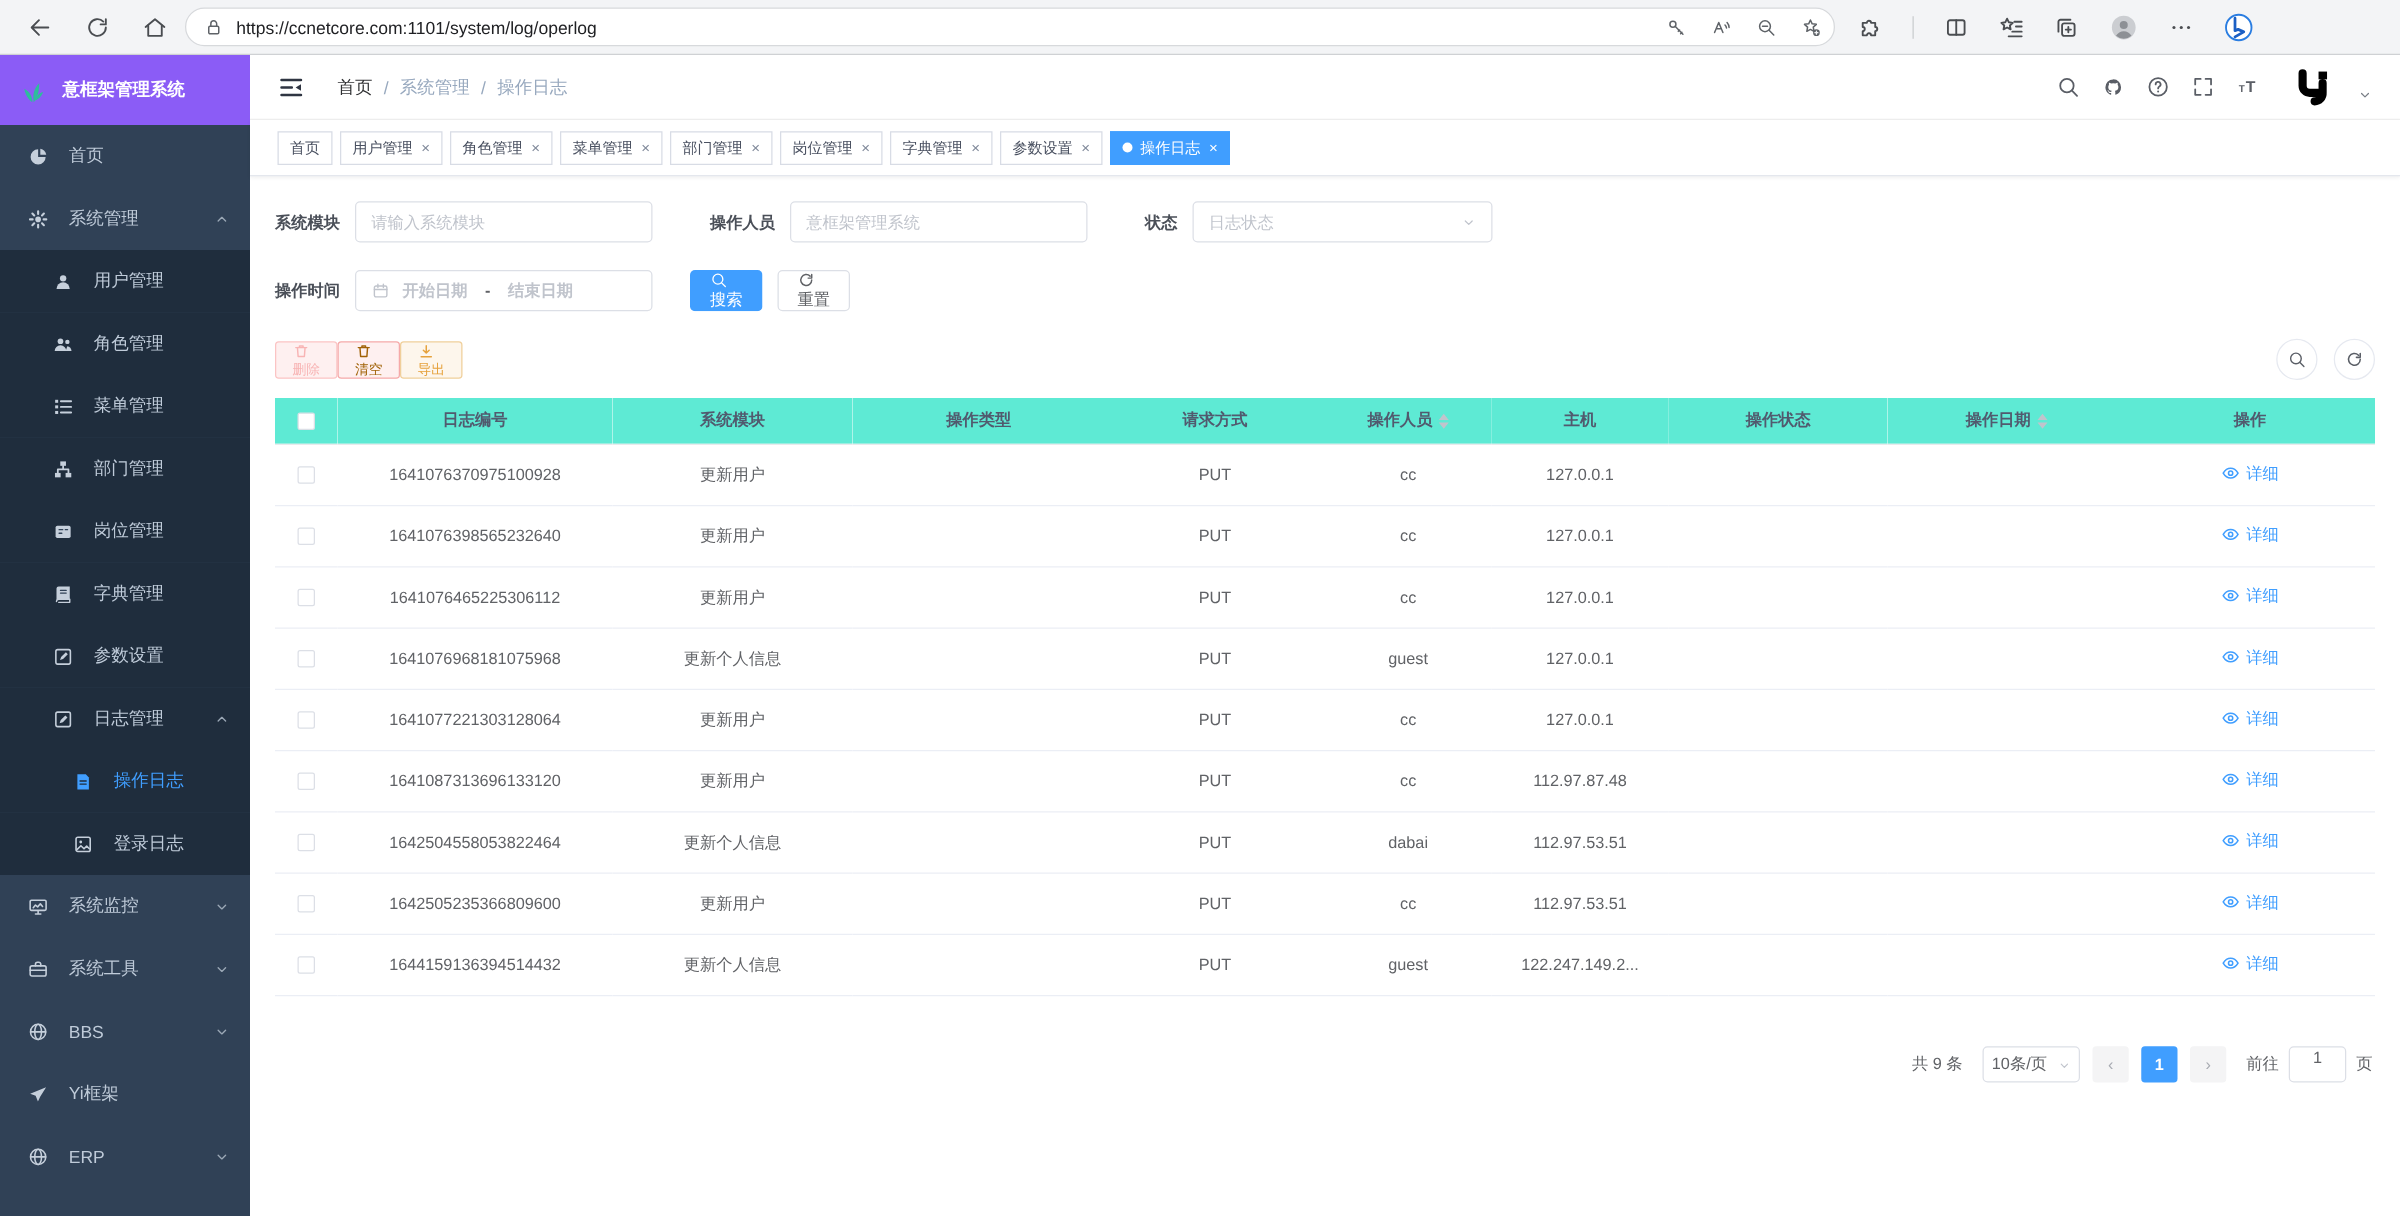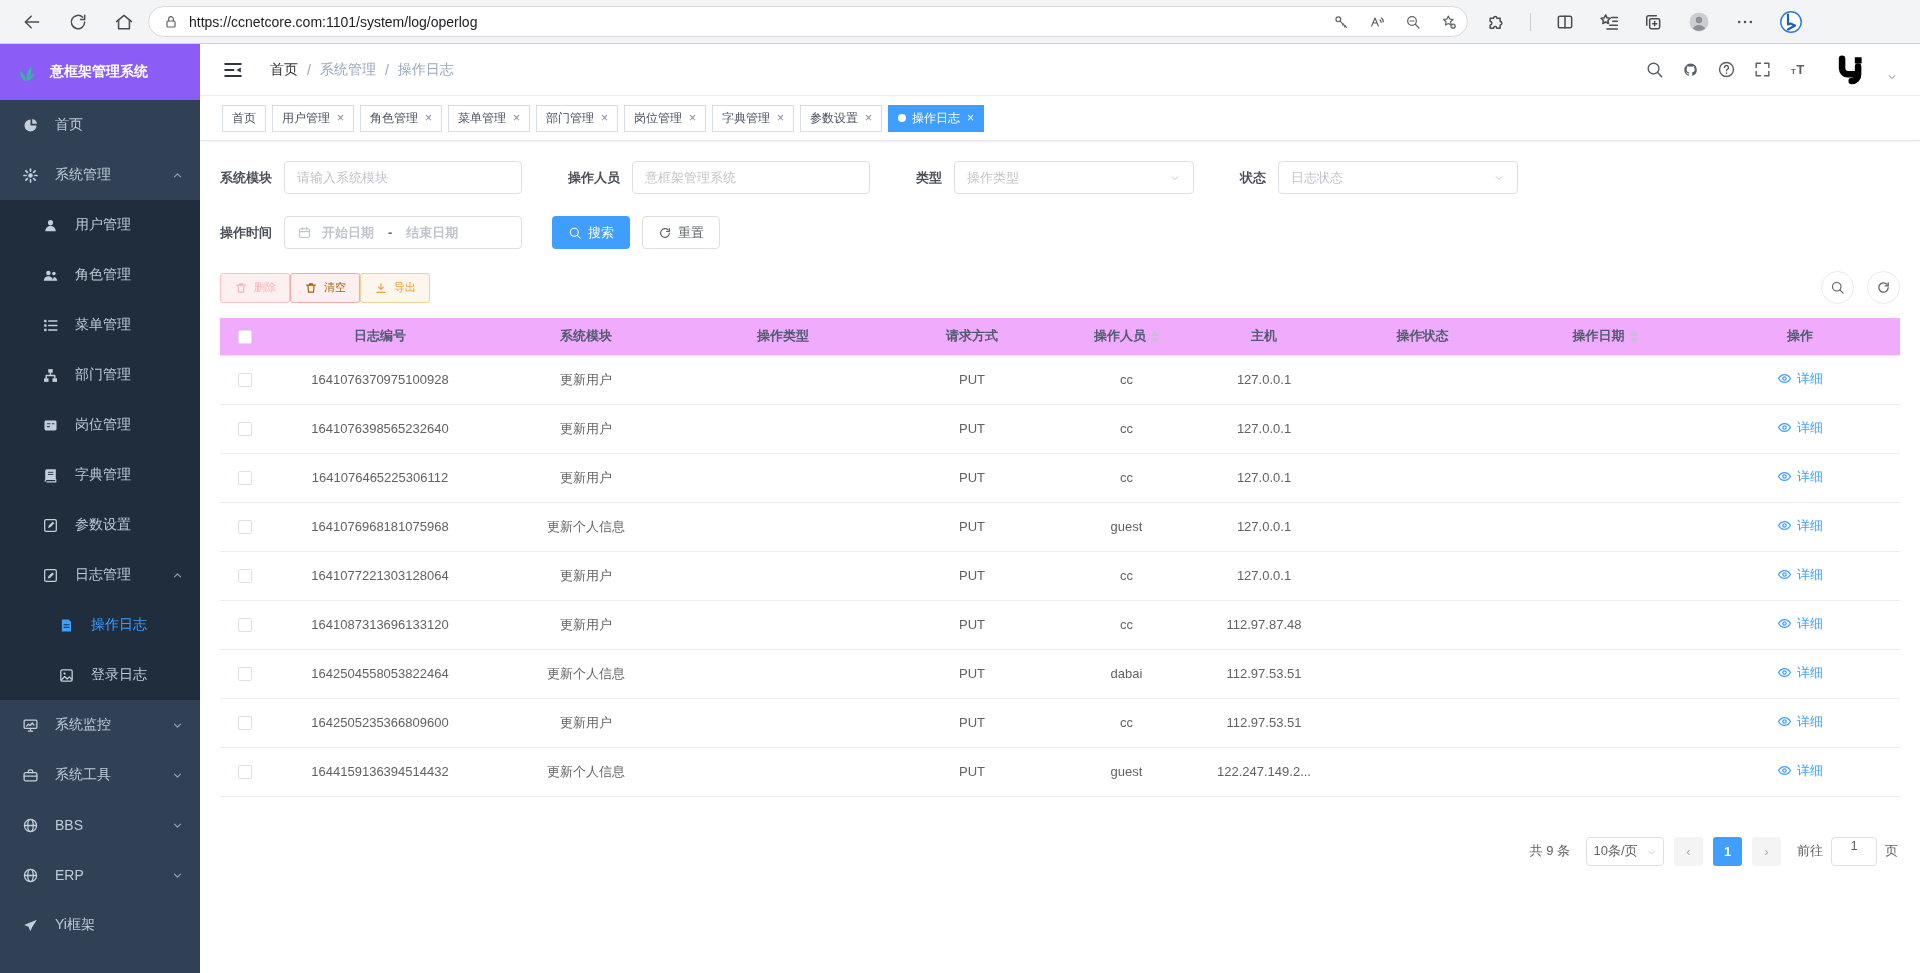--- a/index.html
+++ b/index.html
@@ -78,41 +78,41 @@
   .f-input { height:33px; border:1px solid #dcdfe6; border-radius:4px; background:#fff;
     display:flex; align-items:center; padding:0 12px; font-size:13px; color:#c0c4cc; }
   .f-input.text { width:238px; }
   .f-select { width:240px; justify-content:space-between; cursor:pointer; }
   .f-select .sel-caret { width:12px; height:12px; color:#c0c4cc; }
   .f-select .sel-caret svg { width:100%; height:100%; }
   .f-date { width:238px;font-weight:bold; }
   .f-date .cal { width:15px; height:15px; color:#c0c4cc; margin-right:10px; flex:none; }
   .f-date .cal svg { width:100%; height:100%; }
   .f-date .sep { margin:0 14px; color:#606266; }
-  .btn { height:33px; border-radius:4px; font-size:13px; display:inline-flex; align-items:center;
-    padding:0 15px; cursor:pointer; border:1px solid transparent; white-space:nowrap; }
+  .btn { height:33px; border-radius:4px; font-size:13px; display:inline-flex; 
+    padding:0 15px; cursor:pointer; border:1px solid transparent; white-space:nowrap;flex-direction:column; }
   .btn .b-ic { width:14px; height:14px; margin-right:6px; }
   .btn .b-ic svg { width:100%; height:100%; }
   .btn-primary { background:#409eff; color:#fff; margin-left:14px; }
   .btn-plain { background:#fff; border-color:#dcdfe6; color:#606266; margin-left:12px; }
 
   .toolbar { display:flex; align-items:center; margin-bottom:14px; }
   .btn-sm { height:30px; font-size:11px; padding:0 13px; border-radius:3px; margin-right:0; }
   .btn-danger-disabled { background:#fef0f0; border-color:#fbc4c4; color:#f8b4b4; cursor:not-allowed; }
   .btn-danger { background:#fef0f0; border-color:#f5a9a9; color:#a16207; }
   .btn-warning { background:#fdf6ec; border-color:#f0cf9a; color:#e6a23c; }
   .round-btns { margin-left:auto; display:flex; gap:13px; }
   .round-btn { width:33px; height:33px; border-radius:50%; border:1px solid #e6e9f0; background:#fff;
     display:flex; align-items:center; justify-content:center; color:#5a5e66; cursor:pointer; }
   .round-btn svg { width:15px; height:15px; }
 
   
   table { width:100%; border-collapse:collapse; table-layout:fixed; }
   th, td { text-align:center; font-size:13px; overflow:hidden; white-space:nowrap; text-overflow:ellipsis; }
-  thead th { background:#f0abfc; color:#515a6e; font-weight:bold; height:37px;
+  thead th { background:#5eead4; color:#515a6e; font-weight:bold; height:37px;
     border-bottom:1px solid #e8eaec; }
   tbody td { height:49px; color:#606266; border-bottom:1px solid #ebeef5; }
   .chk { width:14px; height:14px; border:1px solid #dcdfe6; border-radius:2px; background:#fff;
     display:inline-block; vertical-align:middle; cursor:pointer; }
   .sorters { display:inline-flex; flex-direction:column; vertical-align:middle; margin-left:5px; }
   .sorters i { width:0; height:0; border-left:4px solid transparent; border-right:4px solid transparent; cursor:pointer; }
   .sorters .up { border-bottom:5px solid #c0c4cc; margin-bottom:2px; }
   .sorters .down { border-top:5px solid #c0c4cc; }
   .detail-link { color:#409eff; cursor:pointer; display:inline-flex; align-items:center; gap:5px; }
   .detail-link .eye { width:15px; height:15px; }
@@ -347,34 +347,34 @@
               <ellipse cx="12" cy="12" rx="3.8" ry="8.6"></ellipse>
               <path d="M3.6 12h16.8"></path>
             </svg></span>
           <span class="s-label">BBS</span>
           <span class="s-caret"><svg viewBox="0 0 24 24" fill="none" stroke="currentColor" stroke-width="1.8" stroke-linecap="round" stroke-linejoin="round">
               <path d="M6.5 9.5 12 15l5.5-5.5" stroke-width="2"></path>
             </svg></span>
         </div>
         <div class="side-item depth0">
           <span class="s-icon"><svg viewBox="0 0 24 24" fill="none" stroke="currentColor" stroke-width="1.8" stroke-linecap="round" stroke-linejoin="round">
+              <path d="M21 4 3 11.2l6.2 2.4L11.8 20l2.5-5.4L21 4z" fill="currentColor" stroke="none"></path>
+            </svg></span>
+          <span class="s-label">Yi框架</span>
+        </div>
+        <div class="side-item depth0">
+          <span class="s-icon"><svg viewBox="0 0 24 24" fill="none" stroke="currentColor" stroke-width="1.8" stroke-linecap="round" stroke-linejoin="round">
               <circle cx="12" cy="12" r="8.6"></circle>
               <ellipse cx="12" cy="12" rx="3.8" ry="8.6"></ellipse>
               <path d="M3.6 12h16.8"></path>
             </svg></span>
           <span class="s-label">ERP</span>
           <span class="s-caret"><svg viewBox="0 0 24 24" fill="none" stroke="currentColor" stroke-width="1.8" stroke-linecap="round" stroke-linejoin="round">
               <path d="M6.5 9.5 12 15l5.5-5.5" stroke-width="2"></path>
             </svg></span>
-        </div>
-        <div class="side-item depth0">
-          <span class="s-icon"><svg viewBox="0 0 24 24" fill="none" stroke="currentColor" stroke-width="1.8" stroke-linecap="round" stroke-linejoin="round">
-              <path d="M21 4 3 11.2l6.2 2.4L11.8 20l2.5-5.4L21 4z" fill="currentColor" stroke="none"></path>
-            </svg></span>
-          <span class="s-label">Yi框架</span>
         </div>
       </nav>
   </aside>
 
   <div class="main">
     <div class="app-header">
       <span class="hamburger"><svg viewBox="0 0 24 24" fill="none" stroke="currentColor" stroke-width="1.8" stroke-linecap="round" stroke-linejoin="round">
             <path d="M3.5 5.5h17M3.5 12h9M3.5 18.5h17" stroke-width="2.2"></path>
             <path d="M20.5 9.2 15.8 12l4.7 2.8z" fill="currentColor" stroke="none"></path>
           </svg></span>
@@ -458,29 +458,20 @@
     <div class="content">
 
       <div class="filter-row">
         <div class="f-group">
           <span class="f-label">系统模块</span>
           <span class="f-input text">请输入系统模块</span>
         </div>
         <div class="f-group">
           <span class="f-label">操作人员</span>
           <span class="f-input text">意框架管理系统</span>
-        </div>
-        <div class="f-group">
-          <span class="f-label">类型</span>
-          <span class="f-input f-select">
-            <span>操作类型</span>
-            <span class="sel-caret"><svg viewBox="0 0 24 24" fill="none" stroke="currentColor" stroke-width="1.8" stroke-linecap="round" stroke-linejoin="round">
-                  <path d="M6.5 9.5 12 15l5.5-5.5" stroke-width="2"></path>
-                </svg></span>
-          </span>
         </div>
         <div class="f-group">
           <span class="f-label">状态</span>
           <span class="f-input f-select">
             <span>日志状态</span>
             <span class="sel-caret"><svg viewBox="0 0 24 24" fill="none" stroke="currentColor" stroke-width="1.8" stroke-linecap="round" stroke-linejoin="round">
                   <path d="M6.5 9.5 12 15l5.5-5.5" stroke-width="2"></path>
                 </svg></span>
           </span>
         </div>

